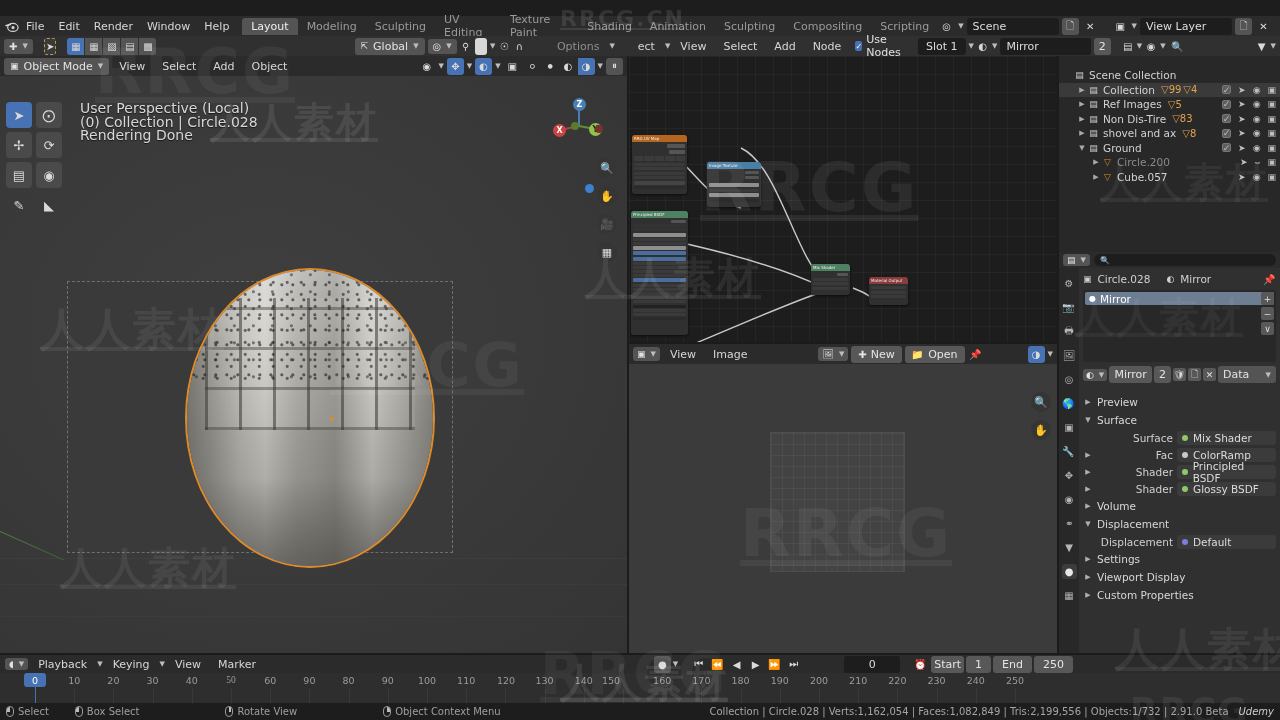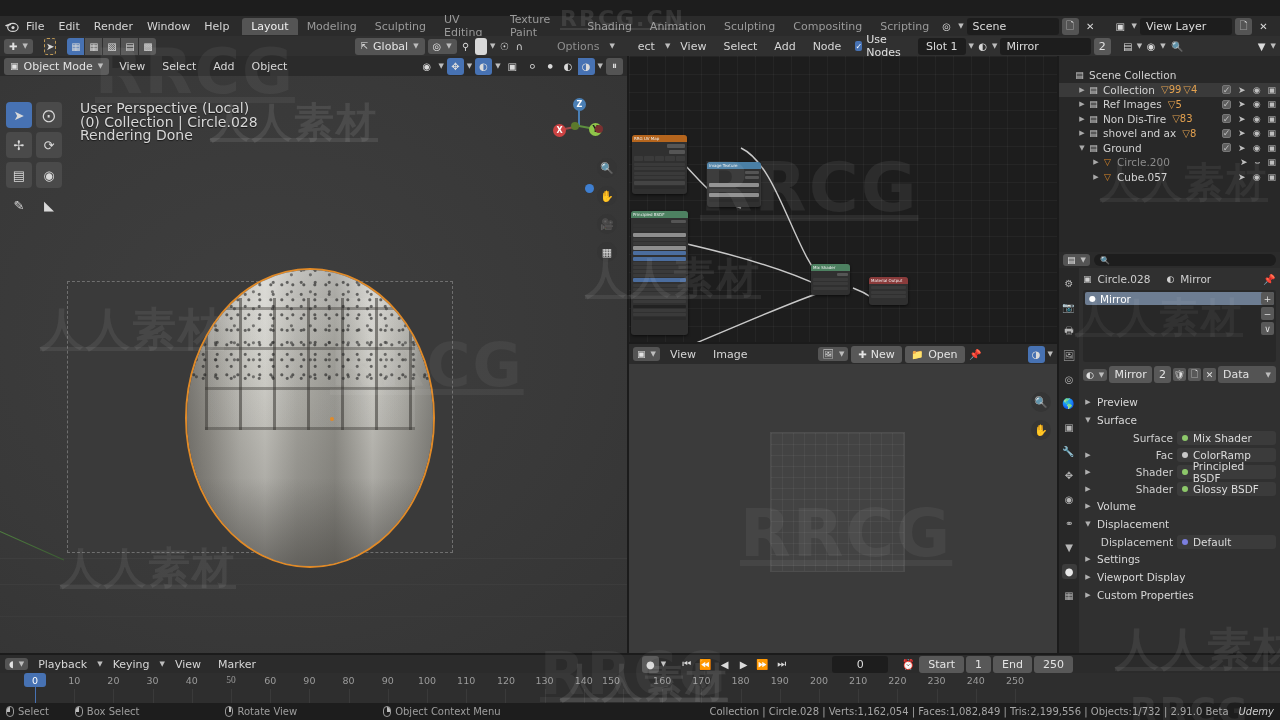--- a/index.html
+++ b/index.html
@@ -811,21 +811,21 @@
         <div class="ico-sq flat">⏮</div>
         <div class="ico-sq flat">⏪</div>
         <div class="ico-sq flat">◀</div>
         <div class="ico-sq flat">▶</div>
         <div class="ico-sq flat">⏩</div>
         <div class="ico-sq flat">⏭</div>
         <div style="width:38px"></div>
         <div class="field" style="width:56px;justify-content:center">0</div>
         <div style="width:8px"></div>
         <div class="ico-sq flat">⏰</div>
-        <div class="btn" style="padding:2px 9px">Start</div>
+        <div class="btn" style="padding:2px 3px">Start</div>
         <div class="btn" style="padding:2px 9px">1</div>
         <div class="btn" style="padding:2px 9px">End</div>
         <div class="btn" style="padding:2px 9px">250</div>
         <div style="width:200px"></div>
       </div>
     </div>
     <div id="tl-ruler">
         <div class="tick" style="left: 35px;">0</div>
         <div class="tickline" style="left: 74.2px;"></div>
         <div class="tick" style="left: 74.2px;">10</div>

